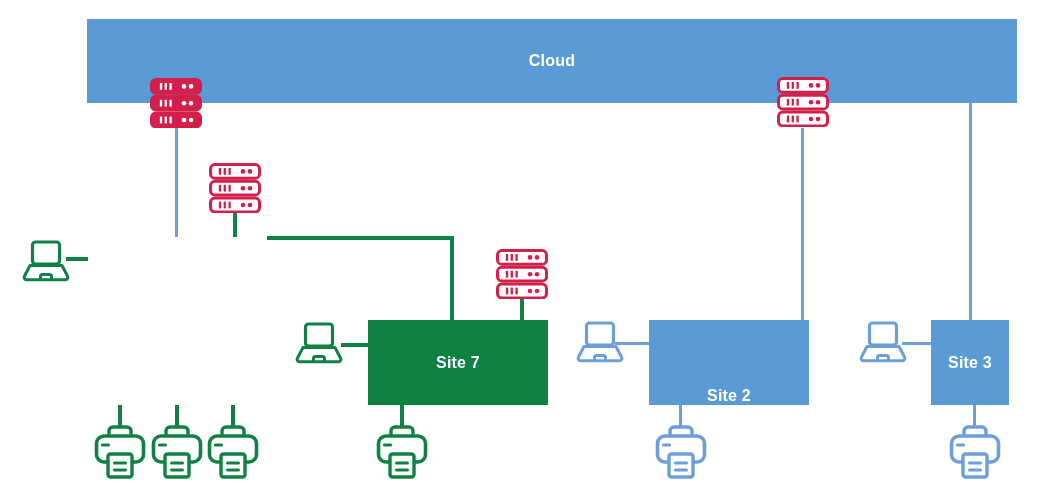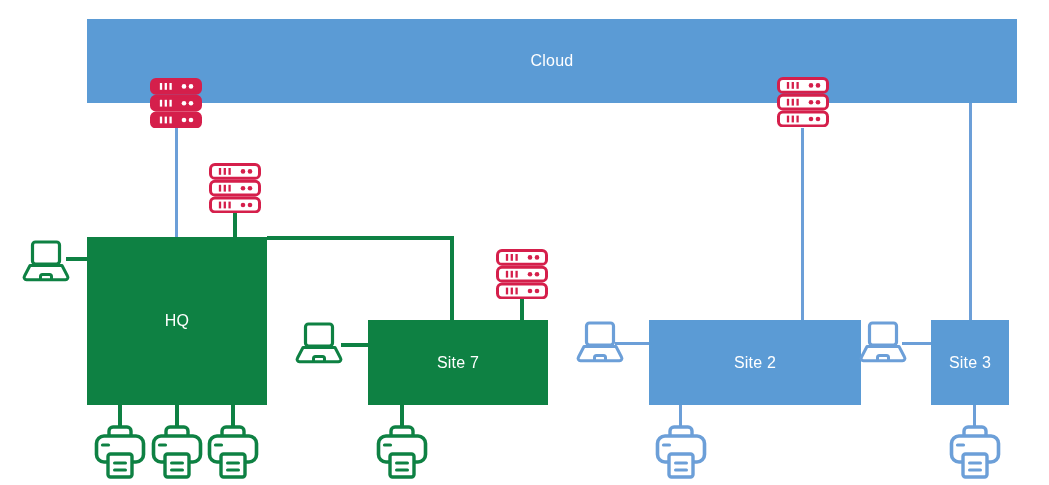--- a/index.html
+++ b/index.html
@@ -6,35 +6,35 @@
     --green:#0E8143; --blue:#5B9BD5; --blue-line:#6C9FD8;
     --red:#D51F4B; --label-text:#FFFFFF; --background:#FFFFFF;
   }
   html,body{margin:0;padding:0;background:var(--background);}
   #canvas{
     position:relative;width:1049px;height:485px;overflow:hidden;
     background:var(--background);
     font-family:"Liberation Sans", sans-serif;
   }
   .box{position:absolute;display:flex;align-items:center;justify-content:center;}
-  .box .lbl{color:var(--label-text);font-weight:normal;font-size:16px;letter-spacing:.2px;}
+  .box .lbl{color:var(--label-text);font-weight:bold;font-size:16px;letter-spacing:.2px;}
   .bg-blue{background:var(--blue);}
   .bg-green{background:var(--green);}
   .line{position:absolute;}
   .line.green{background:var(--green);}
   .line.blue{background:var(--blue-line);}
   .icon{position:absolute;display:block;}
   .icon.green{color:var(--green);}
   .icon.blue{color:var(--blue-line);}
   .icon.red{color:var(--red);}
   
   #cloud{left:87px;top:19px;width:930px;height:84px;}
   #hq{left:87px;top:237px;width:180px;height:168px;}
   #site1{left:368px;top:320px;width:180px;height:85px;}
-  #site2{left:649px;top:320px;width:212px;height:85px;}
+  #site2{left:649px;top:320px;width:160px;height:85px;align-items:flex-end;}
   #site3{left:931px;top:320px;width:78px;height:85px;}
 </style>
 </head>
 <body>
 
 <svg width="0" height="0" style="position:absolute" aria-hidden="true">
   <defs>
 
     <g id="laptop-sym">
       <rect x="11.5" y="2" width="27" height="22" rx="3" fill="#fff" stroke="currentColor" stroke-width="3.2"></rect>
@@ -99,23 +99,20 @@
   <div class="line green" style="left:66px;top:257px;width:22px;height:4px;"></div>
   <div class="line green" style="left:267px;top:236px;width:187px;height:4px;"></div>
   <div class="line green" style="left:450px;top:236px;width:4px;height:85px;"></div>
   <div class="line green" style="left:520px;top:297px;width:4px;height:23px;"></div>
   <div class="line green" style="left:341px;top:343px;width:28px;height:4px;"></div>
   <div class="line green" style="left:118px;top:405px;width:4px;height:21px;"></div>
   <div class="line green" style="left:175px;top:405px;width:4px;height:21px;"></div>
   <div class="line green" style="left:231px;top:405px;width:4px;height:21px;"></div>
   <div class="line green" style="left:400px;top:405px;width:4px;height:21px;"></div>
 
-  <div class="box bg-green" id="hq">
-    <span class="lbl">HQ</span>
-  </div>
   <div class="box bg-green" id="site1">
     <span class="lbl">Site 7</span>
   </div>
   <div class="box bg-blue" id="site2">
     <span class="lbl">Site 2</span>
   </div>
   <div class="box bg-blue" id="site3">
     <span class="lbl">Site 3</span>
   </div>
 

